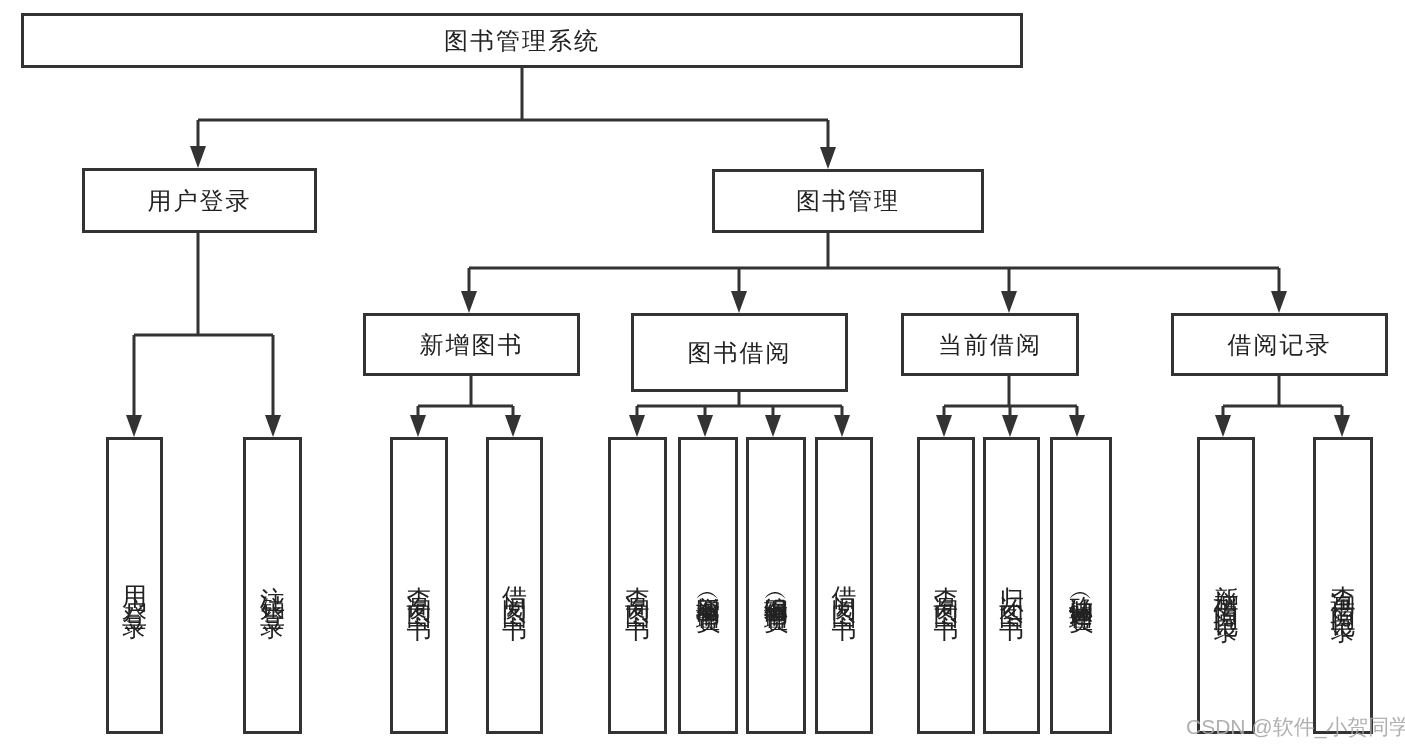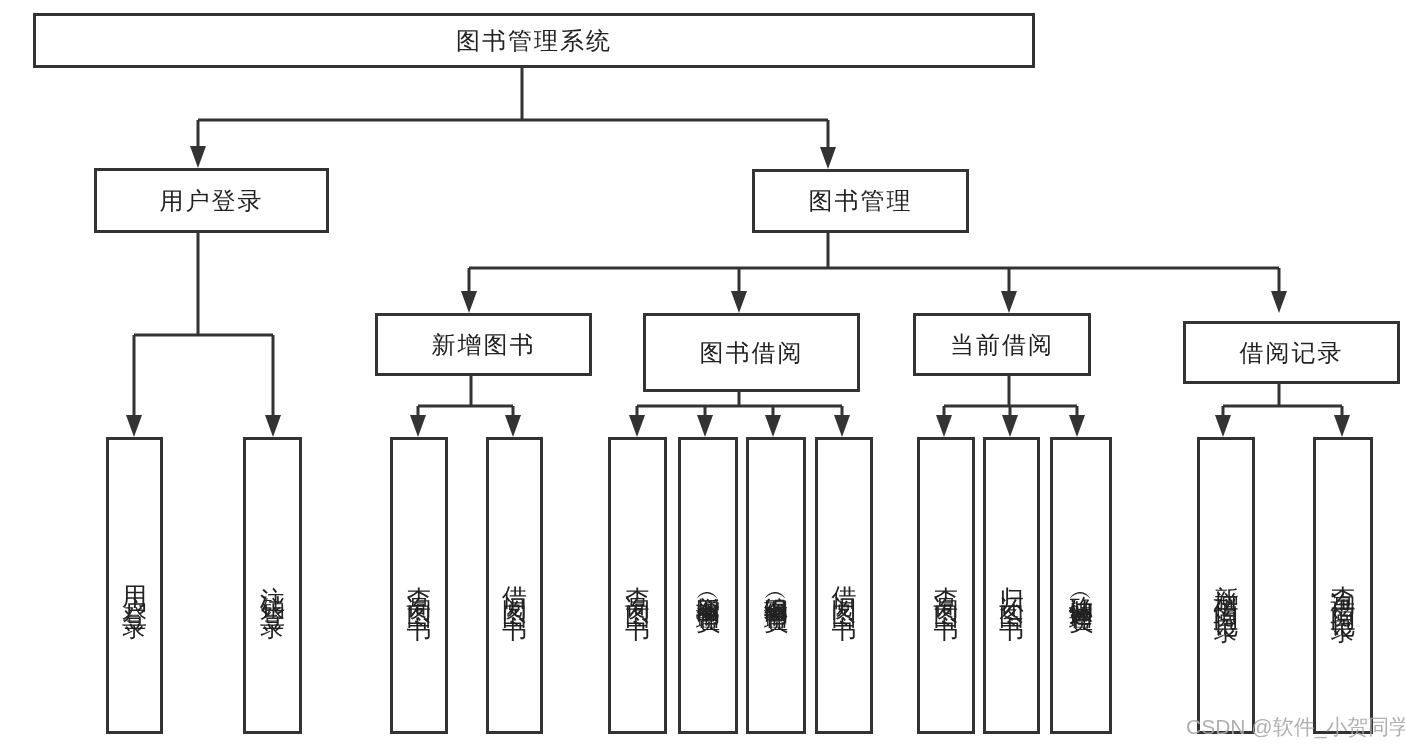--- a/index.html
+++ b/index.html
@@ -19,21 +19,20 @@
   }
   .hbox {
     position: absolute;
     box-sizing: border-box;
     border: 3px solid #333333;
     background: #ffffff;
     display: flex;
     align-items: center;
     justify-content: center;
     z-index: 1;
-    margin-left: 12px;
   }
   .hlabel {
     font-size: 24px;
     letter-spacing: 2px;
     color: #222222;
     white-space: nowrap;
   }
   .vbox {
     position: absolute;
     box-sizing: border-box;
@@ -91,34 +90,34 @@
              M1215 415 h16 l-8 22 z M1334 415 h16 l-8 22 z" fill="#333333" stroke="none"></path>
   </svg>
 
   <div class="hbox" style="left:21px; top:13px; width:1002px; height:55px">
     <span class="hlabel">图书管理系统</span>
   </div>
 
   <div class="hbox" style="left:82px; top:168px; width:235px; height:65px">
     <span class="hlabel">用户登录</span>
   </div>
-  <div class="hbox" style="left:740px; top:169px; width:217px; height:64px">
+  <div class="hbox" style="left:712px; top:169px; width:272px; height:64px">
     <span class="hlabel">图书管理</span>
   </div>
 
   <div class="hbox" style="left:363px; top:313px; width:217px; height:63px">
     <span class="hlabel">新增图书</span>
   </div>
   <div class="hbox" style="left:631px; top:313px; width:217px; height:79px">
     <span class="hlabel">图书借阅</span>
   </div>
   <div class="hbox" style="left:901px; top:313px; width:178px; height:63px">
     <span class="hlabel">当前借阅</span>
   </div>
-  <div class="hbox" style="left:1171px; top:321px; width:217px; height:63px">
+  <div class="hbox" style="left:1171px; top:313px; width:217px; height:63px">
     <span class="hlabel">借阅记录</span>
   </div>
 
   <div class="vbox" style="left:106px; width:57px">
     <span class="vlabel">用户登录</span>
   </div>
   <div class="vbox" style="left:243px; width:59px">
     <span class="vlabel">注销登录</span>
   </div>
 

